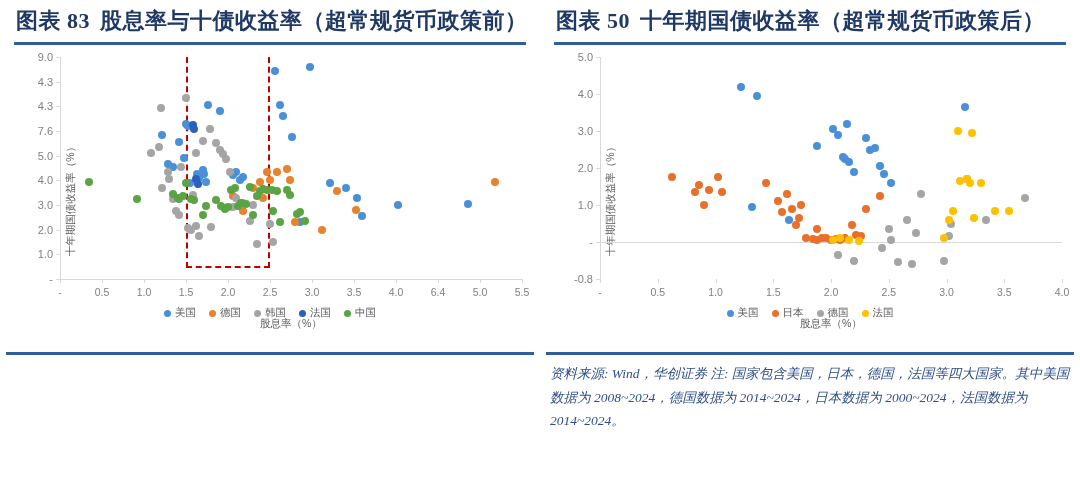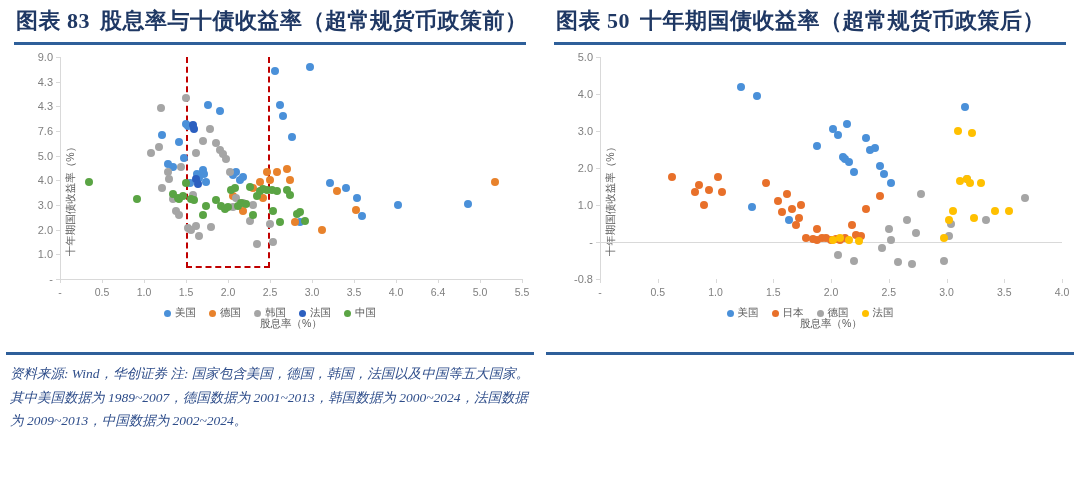--- a/index.html
+++ b/index.html
@@ -274,21 +274,20 @@
           <span class="sw" style="background: rgb(43, 95, 192);"></span>
           <span>法国</span>
         </div>
         <div class="it">
           <span class="sw" style="background: rgb(90, 164, 68);"></span>
           <span>中国</span>
         </div>
       </div>
 
     <div class="rule-bot" style="position:absolute;left:0;right:0;top:352px;margin:0 6px;"></div>
-    <div class="note">资料来源: Wind，华创证券   注: 国家包含美国，德国，韩国，法国以及中国等五大国家。其中美国数据为 1989~2007，德国数据为 2001~2013，韩国数据为 2000~2024，法国数据为 2009~2013，中国数据为 2002~2024。</div>
   </div>
 
   <div class="panel right">
     <div class="fig-title">
       <span class="num">图表 50</span><span>十年期国债收益率（超常规货币政策后）</span>
     </div>
     <div class="rule-top"></div>
 
     <div class="chart-wrap">
       <div class="ylabel">十年期国债收益率（%）</div>
@@ -425,15 +424,16 @@
           <span class="sw" style="background: rgb(165, 165, 165);"></span>
           <span>德国</span>
         </div>
         <div class="it">
           <span class="sw" style="background: rgb(255, 192, 0);"></span>
           <span>法国</span>
         </div>
       </div>
 
     <div class="rule-bot" style="position:absolute;left:0;right:0;top:352px;margin:0 6px;"></div>
+    <div class="note">资料来源: Wind，华创证券   注: 国家包含美国，日本，德国，法国等四大国家。其中美国数据为 2008~2024，德国数据为 2014~2024，日本数据为 2000~2024，法国数据为 2014~2024。</div>
   </div>
 
 </div>
 
 </body></html>

